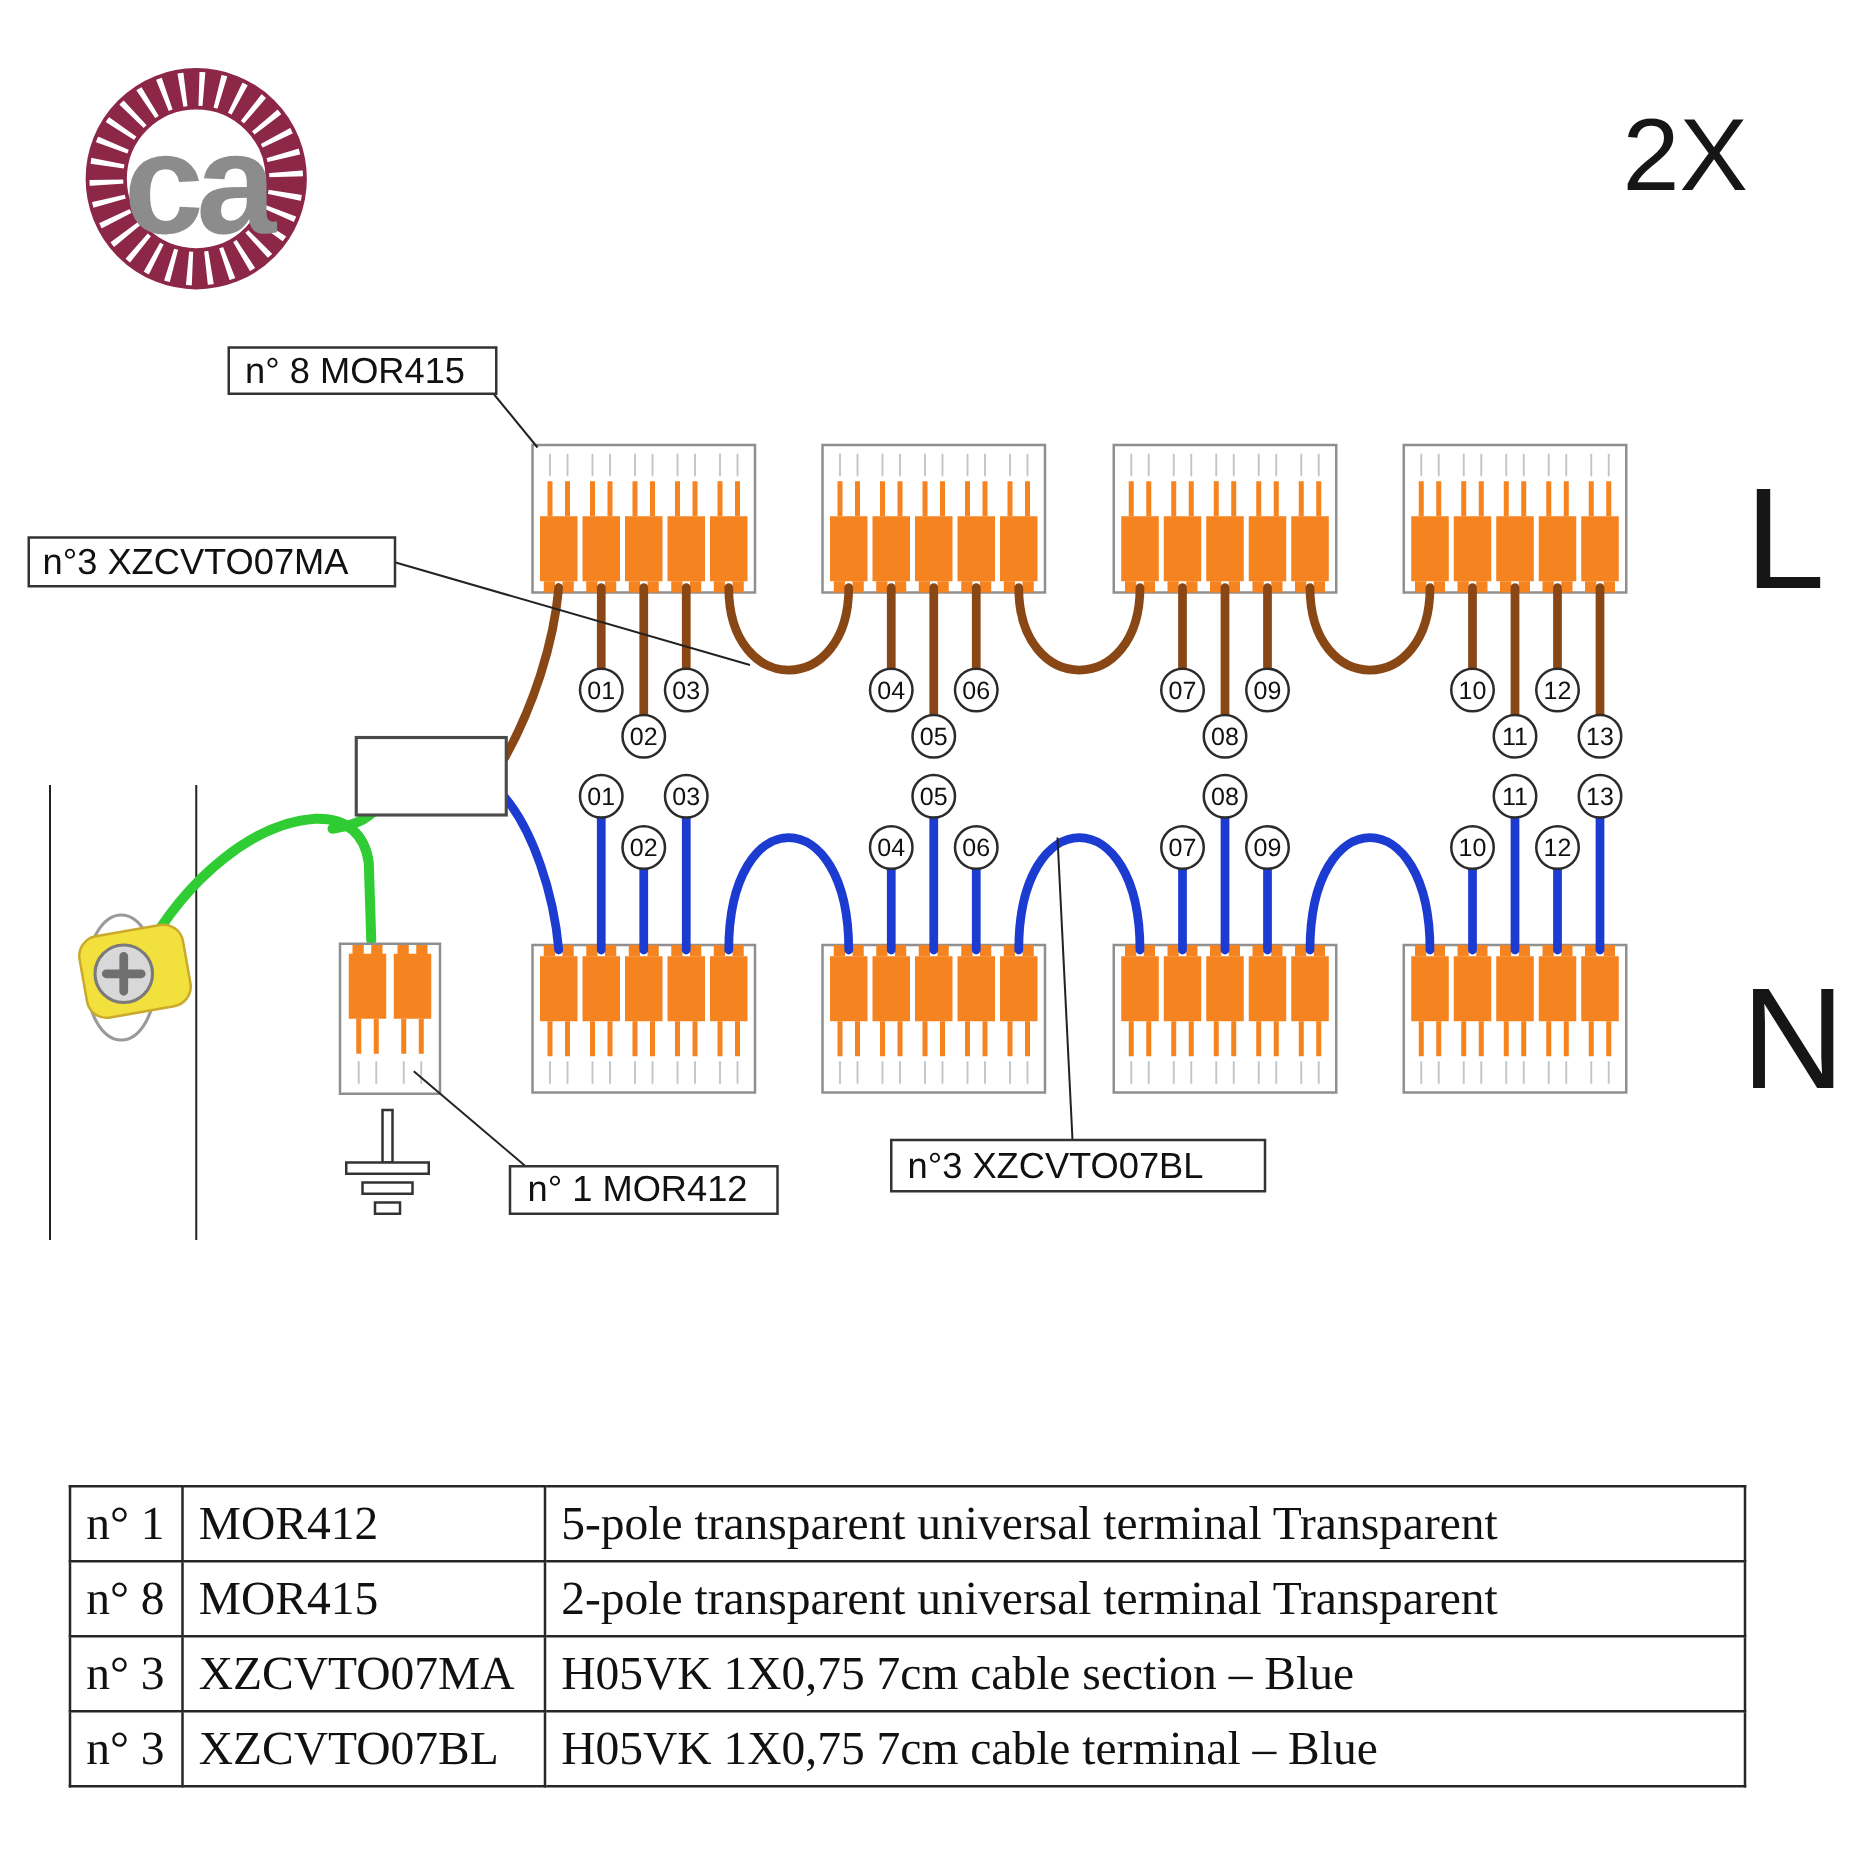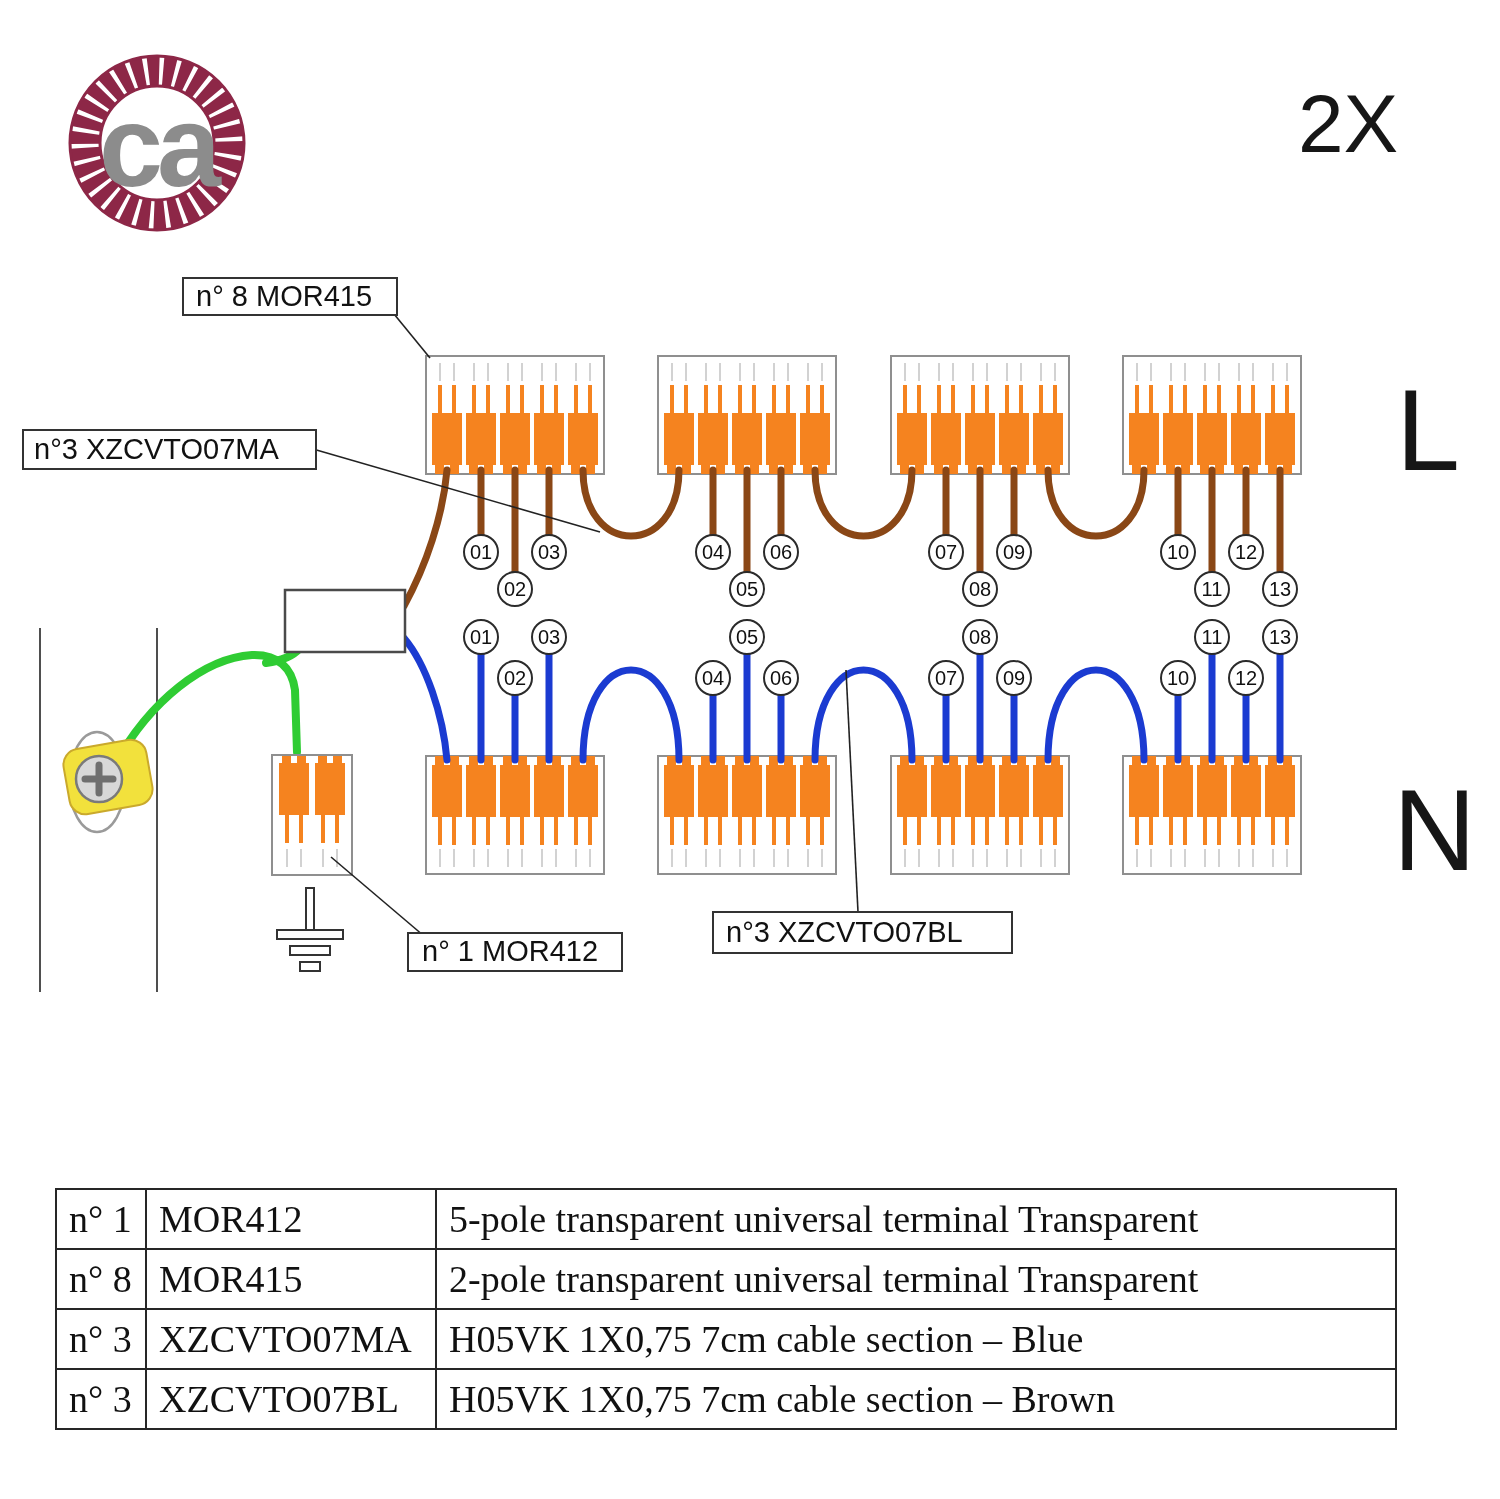--- a/index.html
+++ b/index.html
@@ -288,18 +288,18 @@
         <td>2-pole transparent universal terminal Transparent</td>
       </tr>
       <tr>
         <td>n° 3</td>
         <td>XZCVTO07MA</td>
         <td>H05VK 1X0,75 7cm cable section – Blue</td>
       </tr>
       <tr>
         <td>n° 3</td>
         <td>XZCVTO07BL</td>
-        <td>H05VK 1X0,75 7cm cable section – Brown</td>
+        <td>H05VK 1X0,75 7cm cable terminal – Blue</td>
       </tr>
     </tbody>
   </table>
 
 </div>
 
 </body></html>

